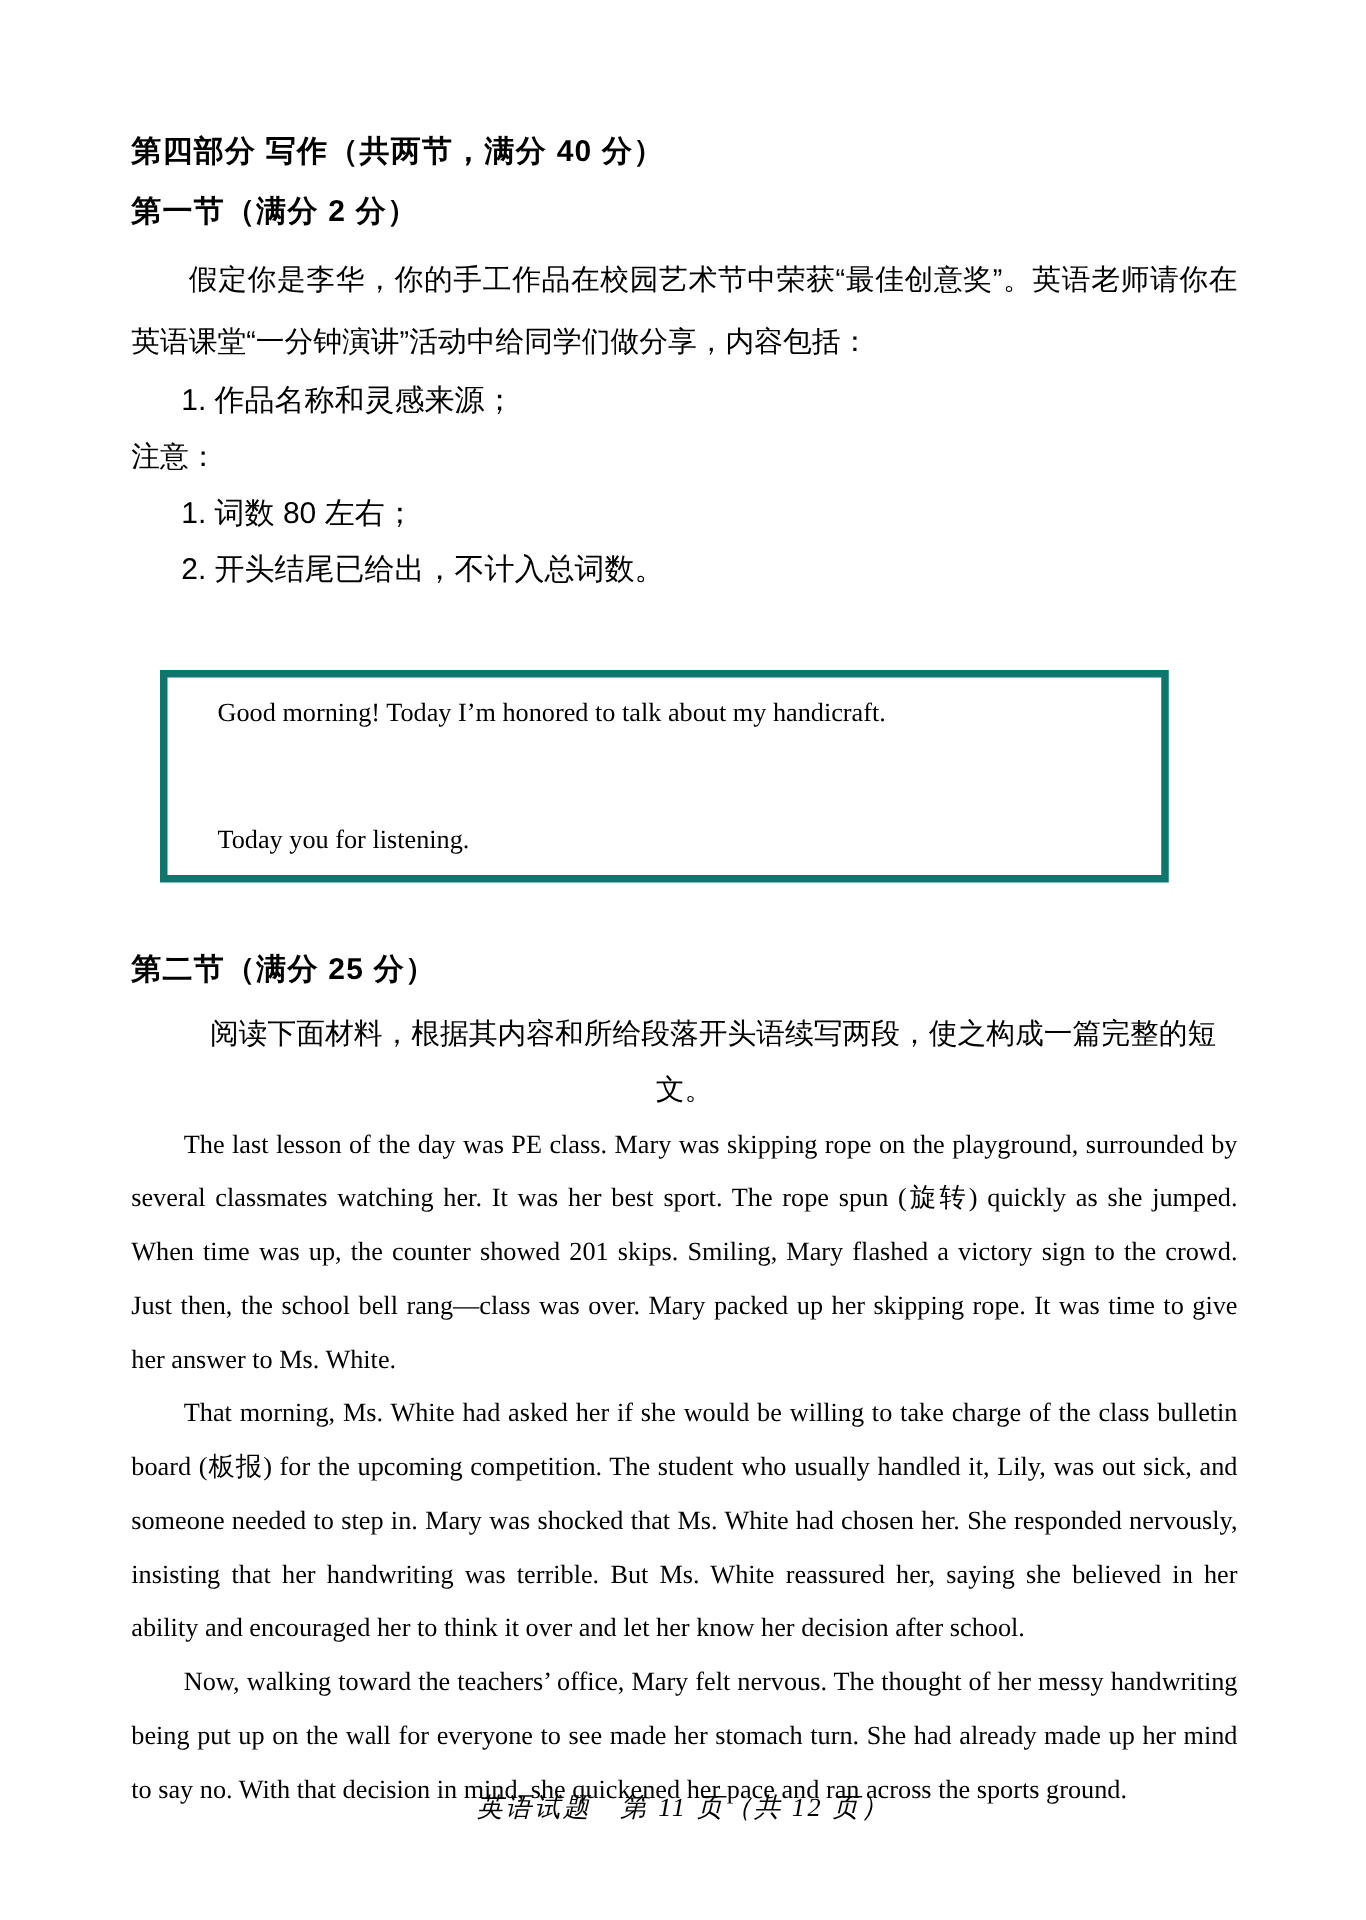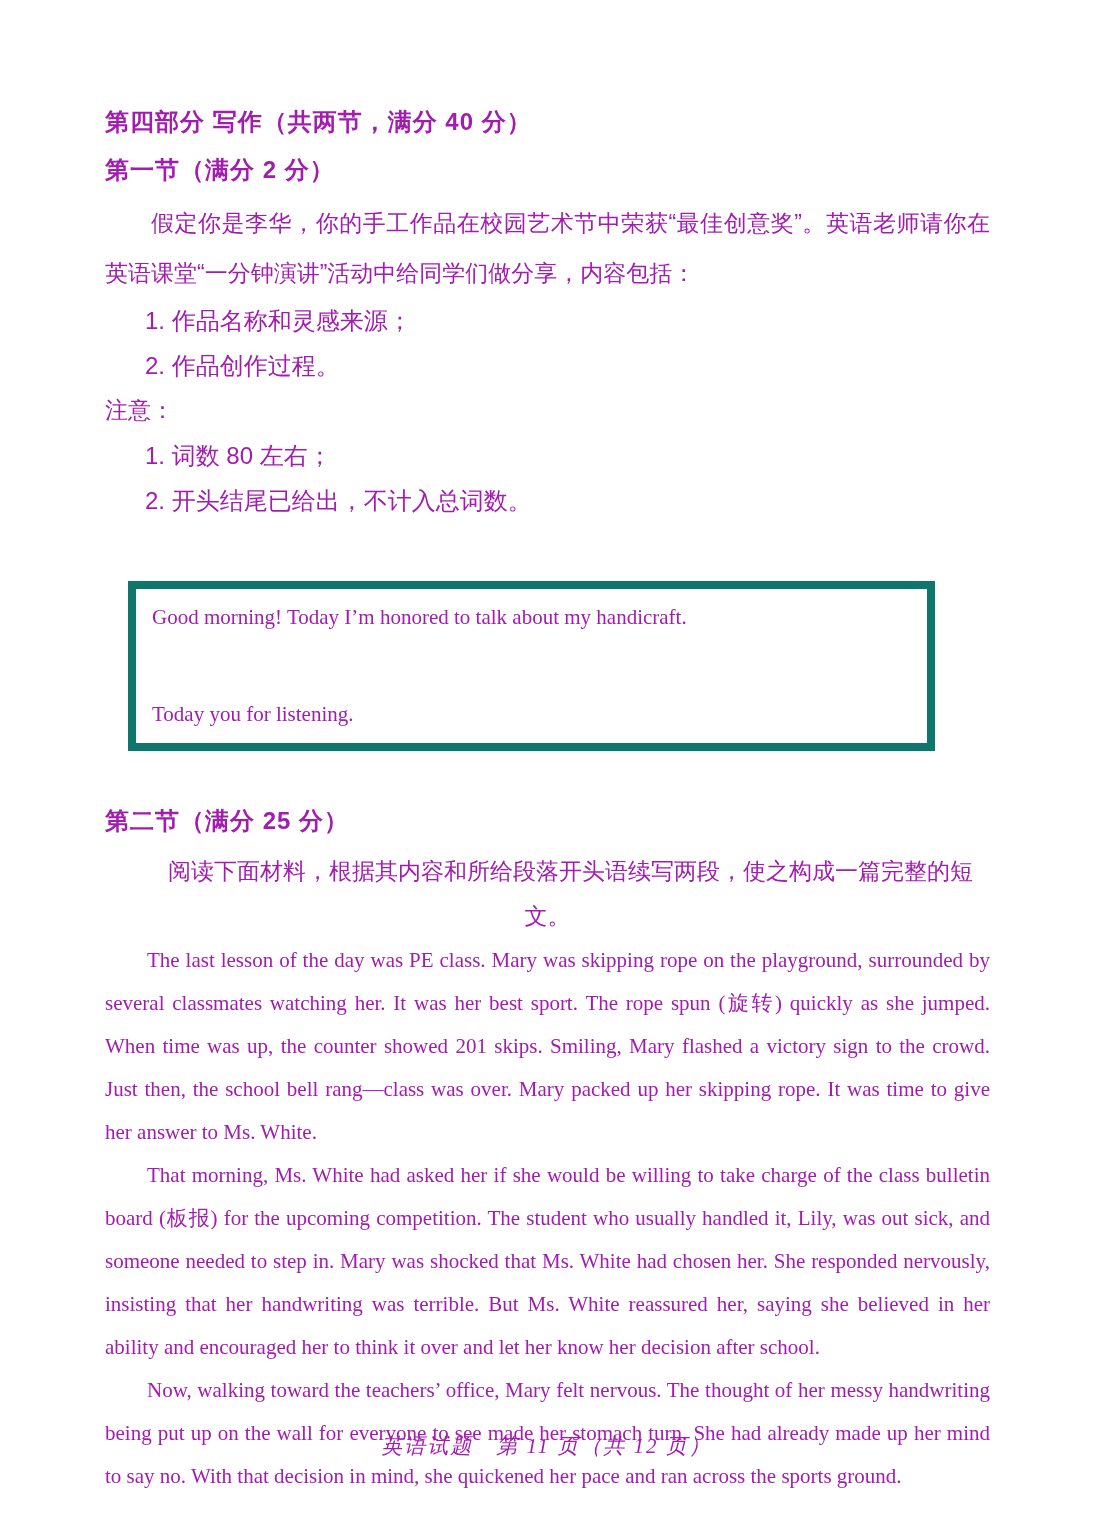--- a/index.html
+++ b/index.html
@@ -4,21 +4,21 @@
 <style>
   * { margin: 0; padding: 0; box-sizing: border-box; }
   html, body { background: #ffffff; }
   body { width: 1093px; }
 
   .page {
     position: relative;
     width: 1093px;
     height: 1536px;
     background: #ffffff;
-    color: #a21caf;
+    color: #000000;
     padding: 106px 103px 0 105px;
     overflow: hidden;
   }
 
   
   .h-part {
     font-family: "Liberation Sans", "DejaVu Sans", sans-serif;
     font-weight: 700;
     font-size: 24px;
     line-height: 32px;
@@ -53,23 +53,23 @@
   .cn-label {
     font-family: "Liberation Sans", "DejaVu Sans", sans-serif;
     font-weight: 500;
     font-size: 23px;
     line-height: 45px;
   }
 
   
   .answer-box {
     margin: 58px 55px 0 23px;
-    border: 8px solid #0f766e;
+    border: 6px solid #0f766e;
     height: 170px;
-    padding: 13px 24px 14px 16px;
+    padding: 13px 24px 14px 40px;
     display: flex;
     flex-direction: column;
     justify-content: space-between;
   }
   .en-line {
     font-family: "Liberation Serif", "DejaVu Serif", serif;
     font-size: 21px;
     line-height: 30px;
   }
 
@@ -111,21 +111,20 @@
 <div class="page">
 
   <div class="h-part">第四部分 写作（共两节，满分 40 分）</div>
 
   <div class="h-section">第一节（满分 2 分）</div>
 
   <p class="cn cn-indent">假定你是李华，你的手工作品在校园艺术节中荣获“最佳创意奖”。英语老师请你在英语课堂“一分钟演讲”活动中给同学们做分享，内容包括：</p>
 
   <p class="cn-point">1. 作品名称和灵感来源；</p>
 
-  <p class="cn-point">2. 作品创作过程。</p>
 
   <p class="cn-label">注意：</p>
 
   <p class="cn-point">1. 词数 80 左右；</p>
 
   <p class="cn-point">2. 开头结尾已给出，不计入总词数。</p>
 
   <div class="answer-box">
     <p class="en-line">Good morning! Today I’m honored to talk about my handicraft.</p>
     <p class="en-line">Today you for listening.</p>

